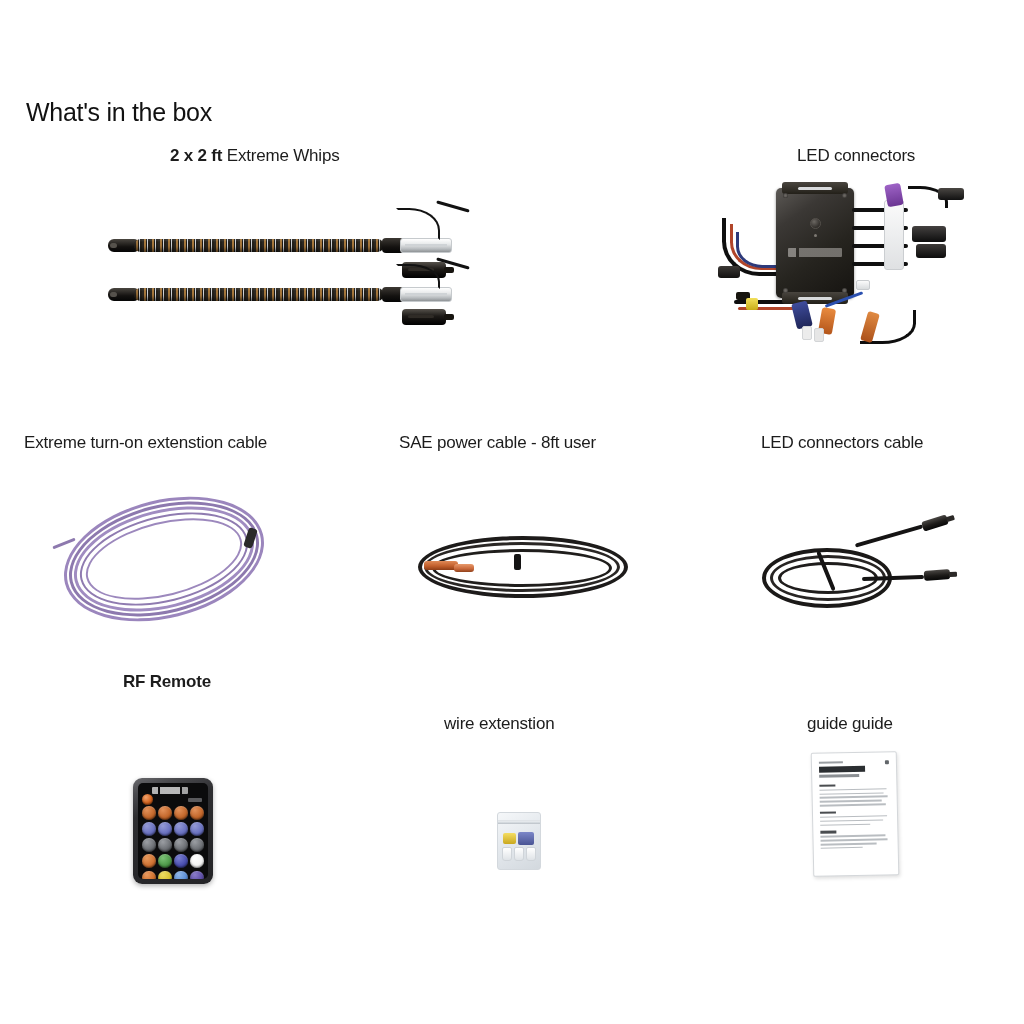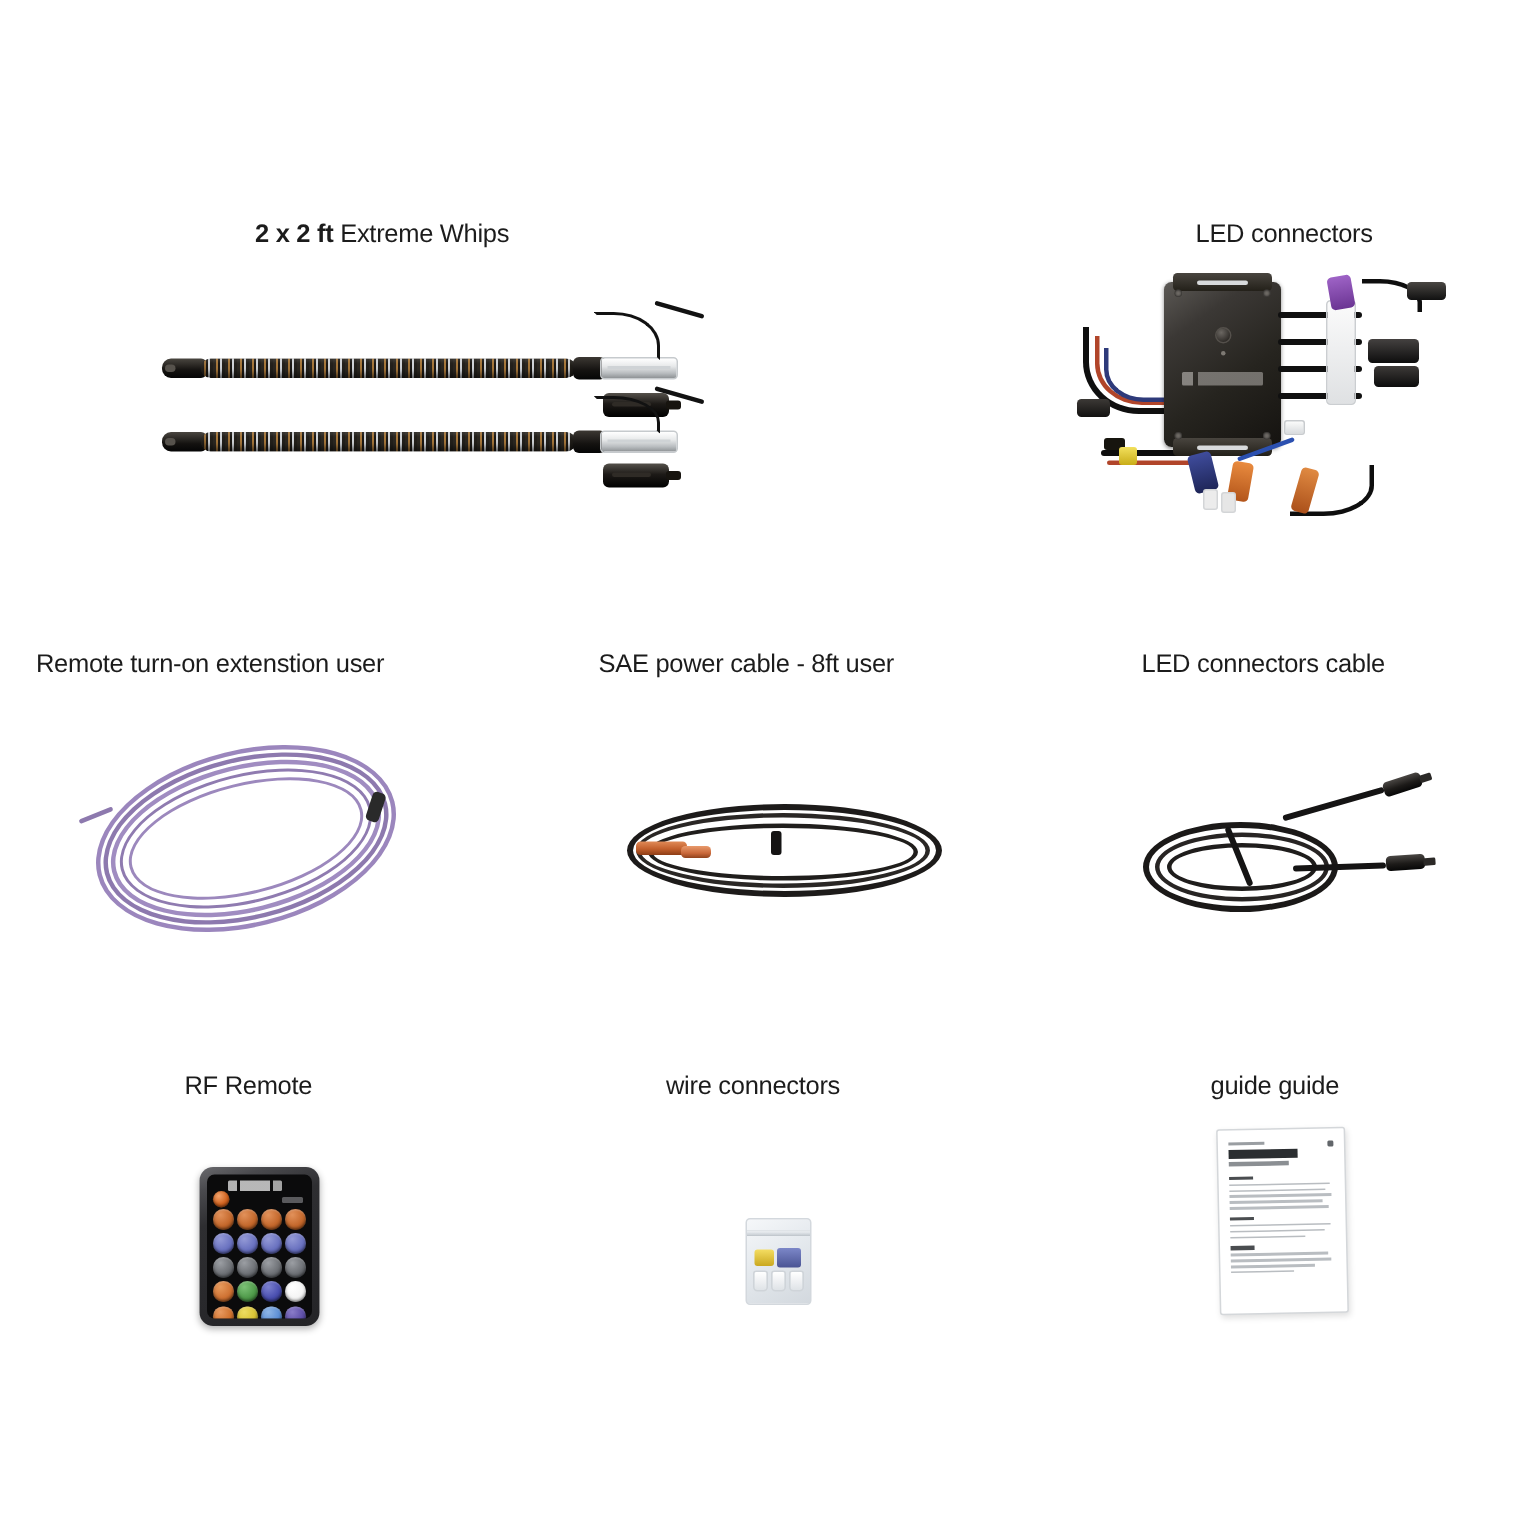--- a/index.html
+++ b/index.html
@@ -346,20 +346,21 @@
   .g-logo-dot {
     position:absolute; right:7px; top:8px; width:4px; height:4px;
     background:#62666a; border-radius:1px;
   }
 </style>
 </head>
 <body>
 
 <div class="page">
 
+  <div class="page-title">What's in the box</div>
 
   <div class="item-label bold-lead" style="left:170px; top:146px;">
     <span class="lead">2 x 2 ft</span><span> Extreme Whips</span>
   </div>
 
   <div class="item-label" style="left:797px; top:146px;">LED connectors</div>
 
   <div class="figure whip-wrap">
 
     <div class="whip">
@@ -452,21 +453,21 @@
     <div class="conn" style="left:86px; top:146px; width:10px; height:14px;
          background:#ececec; border:1px solid #d3d5d7; border-radius:2px;"></div>
     <div class="conn" style="left:98px; top:148px; width:10px; height:14px;
          background:#e6e6e6; border:1px solid #d3d5d7; border-radius:2px;"></div>
     <div class="wire" style="left:144px; top:130px; width:56px; height:34px;
          border-width:0 3px 3px 0; border-color:#0e0e0e; border-radius:0 0 60% 0;"></div>
     <div class="conn" style="left:148px; top:132px; width:12px; height:30px;
          background:linear-gradient(180deg,#e08a42,#ab501a); border-radius:3px; transform:rotate(16deg);"></div>
   </div>
 
-  <div class="item-label" style="left:24px; top:433px;">Remote turn-on extenstion user</div>
+  <div class="item-label" style="left:24px; top:433px;">Extreme turn-on extenstion cable</div>
   <div class="item-label" style="left:399px; top:433px;">SAE power cable - 8ft user</div>
   <div class="item-label" style="left:761px; top:433px;">LED connectors cable</div>
 
   <div class="figure coil-wrap">
     <div class="coil-ring" style="left:12px; top:12px;  width:204px; height:118px; border-width:3.2px;"></div>
     <div class="coil-ring" style="left:17px; top:17px;  width:194px; height:108px; border-width:3px;  border-color:#8d79ae;"></div>
     <div class="coil-ring" style="left:22px; top:22px;  width:184px; height:98px;  border-width:3px;  border-color:#a08cc1;"></div>
     <div class="coil-ring" style="left:28px; top:28px;  width:172px; height:86px;  border-width:2.8px; border-color:#8f7bb0;"></div>
     <div class="coil-ring" style="left:34px; top:34px;  width:160px; height:74px;  border-width:2.6px; border-color:#9c88bd;"></div>
     <div class="coil-tail" style="left:2px; top:54px;"></div>
@@ -486,22 +487,22 @@
     <div class="ext-loop" style="left:4px;  top:36px; width:130px; height:60px; border-width:4px;"></div>
     <div class="ext-loop" style="left:12px; top:43px; width:116px; height:46px; border-width:3.4px; border-color:#282524;"></div>
     <div class="ext-loop" style="left:20px; top:50px; width:100px; height:32px; border-width:3px; border-color:#1f1d1c;"></div>
     <div class="ext-lead" style="left:66px; top:38px; width:4px; height:42px; transform:rotate(-22deg); border-radius:2px;"></div>
     <div class="ext-lead" style="left:96px; top:22px; width:70px; height:4px; transform:rotate(-16deg);"></div>
     <div class="ext-lead" style="left:104px; top:64px; width:62px; height:4px; transform:rotate(-2deg);"></div>
     <div class="ext-conn" style="left:164px; top:6px; transform:rotate(-18deg);"></div>
     <div class="ext-conn" style="left:166px; top:58px; transform:rotate(-4deg);"></div>
   </div>
 
-  <div class="item-label" style="left:123px; top:714px;">RF Remote</div>
-  <div class="item-label" style="left:444px; top:714px;">wire connectors</div>
+  <div class="item-label" style="left:123px; top:672px;font-weight:bold;">RF Remote</div>
+  <div class="item-label" style="left:444px; top:714px;">wire extenstion</div>
   <div class="item-label" style="left:807px; top:714px;">guide guide</div>
 
   <div class="figure remote-wrap">
     <div class="remote-body">
       <div class="remote-screen">
         <div class="remote-logo"></div>
         <div class="remote-sublogo"></div>
 
         <div class="rpower-row">
           <div class="rpower"></div>

